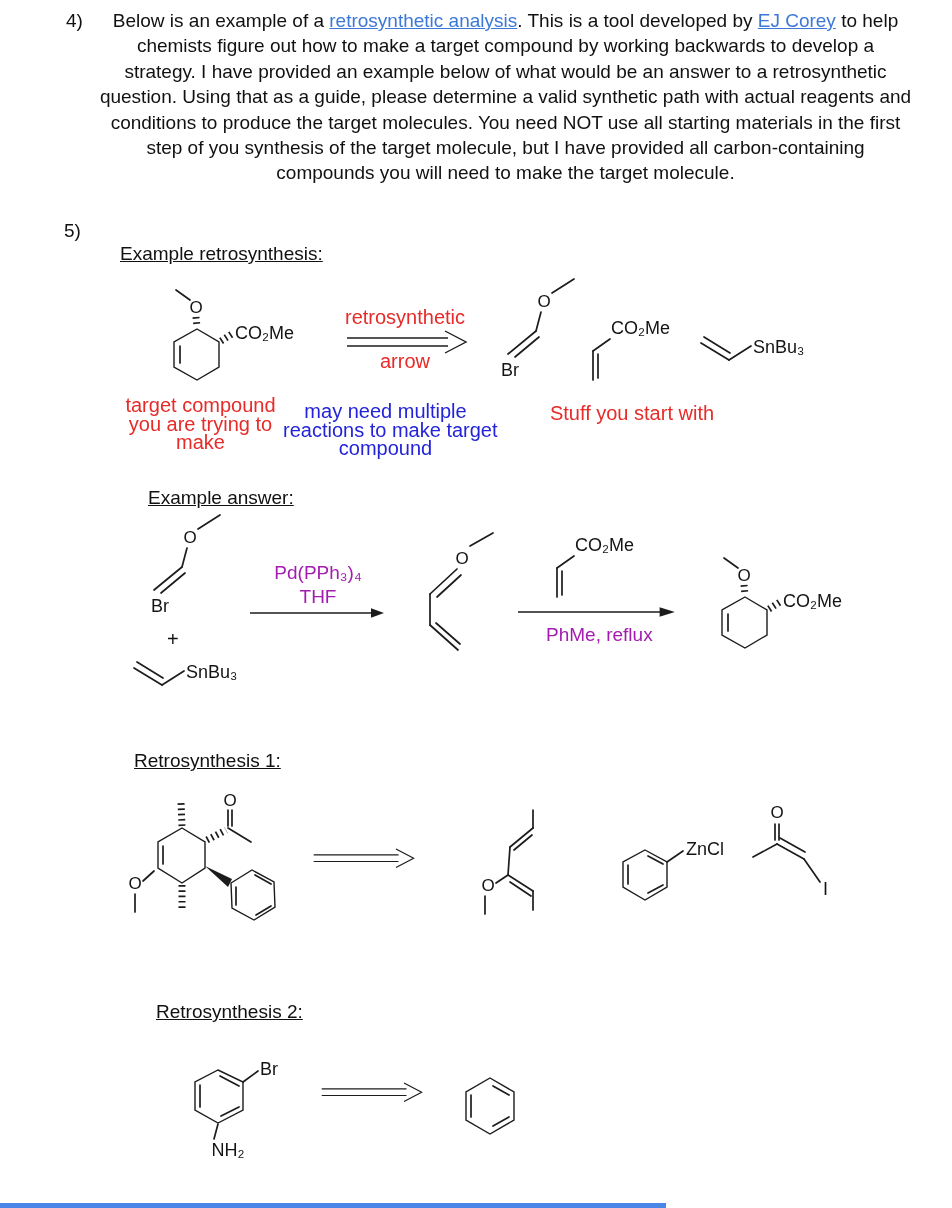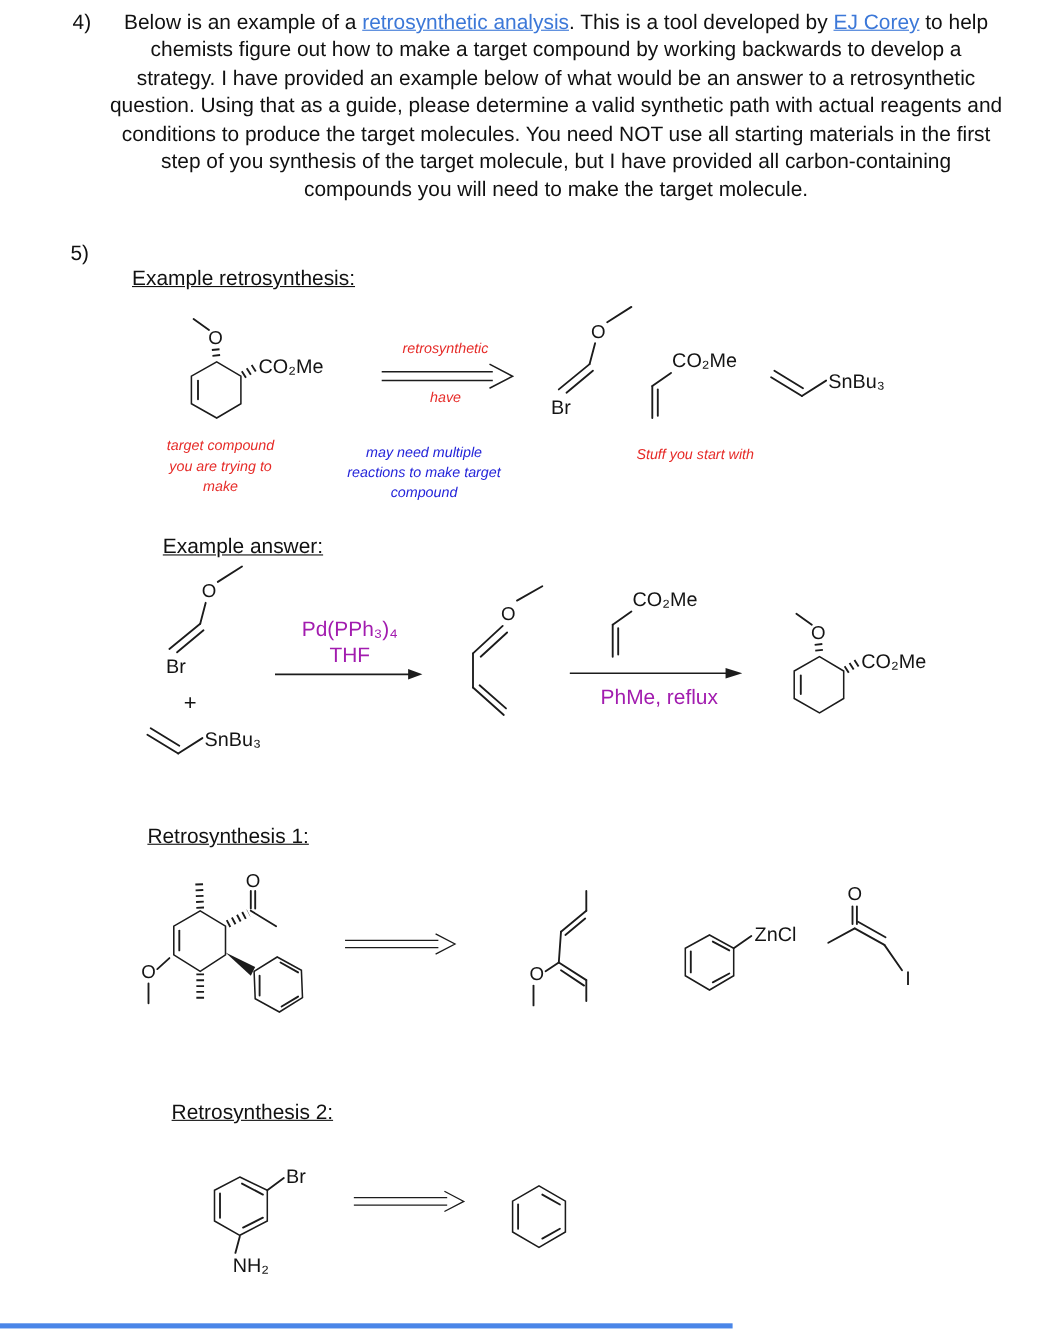--- a/index.html
+++ b/index.html
@@ -5,21 +5,21 @@
   html,body{margin:0;padding:0;background:#fff;}
   #canvas{position:relative;width:952px;height:1208px;background:#ffffff;overflow:hidden;
           font-family:"Liberation Sans","DejaVu Sans",sans-serif;color:#161616;}
   .abs{position:absolute;}
   .para{font-size:19px;line-height:25.4px;color:#111;}
   .num{font-size:19px;line-height:25.4px;color:#111;}
   a.doclink{color:#3c78d8;text-decoration:underline;cursor:pointer;}
   .heading{font-size:19px;color:#111;text-decoration:underline;white-space:nowrap;margin-left:24px;}
   .red{color:#e62b28;}
   .blue{color:#2323d9;}
-  .cap{font-style:italic;font-size:13px;line-height:18.5px;text-align:center;white-space:nowrap;}
+  .cap{font-size:20px;line-height:18.5px;text-align:center;white-space:nowrap;}
   .rg{font-size:19px;color:#a21caf;text-align:center;white-space:nowrap;}
   .plus{font-size:20px;color:#111;}
   svg text{font-family:"Liberation Sans","DejaVu Sans",sans-serif;fill:#141414;}
   .at{font-size:17px;}
   .atb{font-size:18px;}
   .bond{stroke:#1c1c1c;stroke-width:1.7;fill:none;stroke-linecap:round;}
   .thin{stroke:#1c1c1c;stroke-width:1.4;fill:none;}
   .hash{stroke:#1c1c1c;stroke-width:7;stroke-dasharray:1.7 3.6;fill:none;}
   .wedge{fill:#1c1c1c;stroke:none;}
   .bottom-bar{background:#4a86e8;}
@@ -46,21 +46,21 @@
     <line class="hash" x1="81" y1="71" x2="92" y2="64"></line>
     <text class="atb" x="95" y="69">CO₂Me</text>
   </svg>
 
   <div class="abs cap red" style="left:345px;top:308px;width:120px;">retrosynthetic</div>
   <svg class="abs" style="left:345px;top:330px;" width="125" height="26" viewBox="0 0 125 26">
     <line class="thin" x1="2" y1="8" x2="103" y2="8"></line>
     <line class="thin" x1="2" y1="16" x2="103" y2="16"></line>
     <polyline class="thin" points="100,1 121,12 100,23"></polyline>
   </svg>
-  <div class="abs cap red" style="left:345px;top:352px;width:120px;">have</div>
+  <div class="abs cap red" style="left:345px;top:352px;width:120px;">arrow</div>
 
   <svg class="abs" style="left:486px;top:271px;" width="100" height="115" viewBox="0 0 100 115">
     <line class="bond" x1="66" y1="22" x2="88" y2="8"></line>
     <text class="at" x="58" y="36" text-anchor="middle">O</text>
     <line class="bond" x1="55" y1="41" x2="50" y2="60"></line>
     <line class="bond" x1="50" y1="60" x2="22" y2="83"></line>
     <line class="bond" x1="53" y1="66" x2="29" y2="86"></line>
     <text class="atb" x="24" y="105" text-anchor="middle">Br</text>
   </svg>
 

